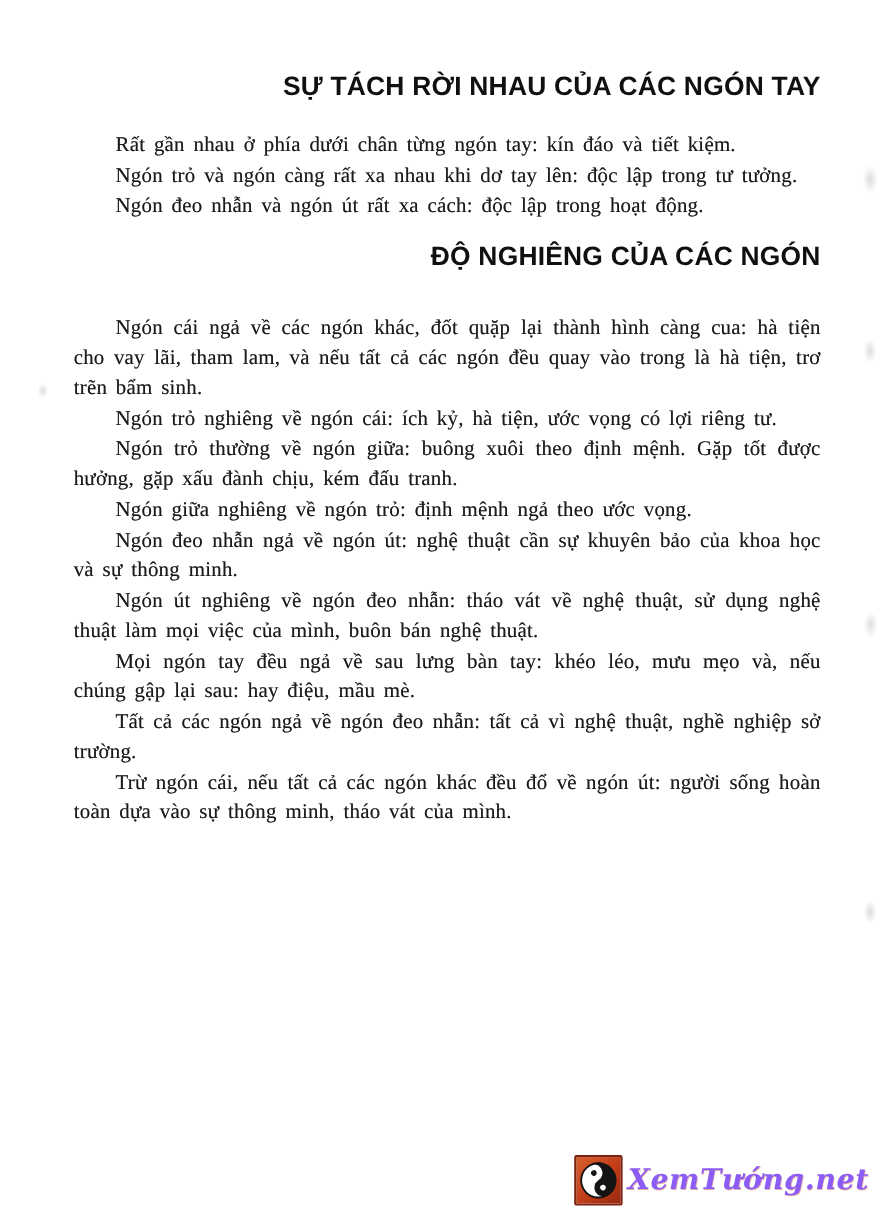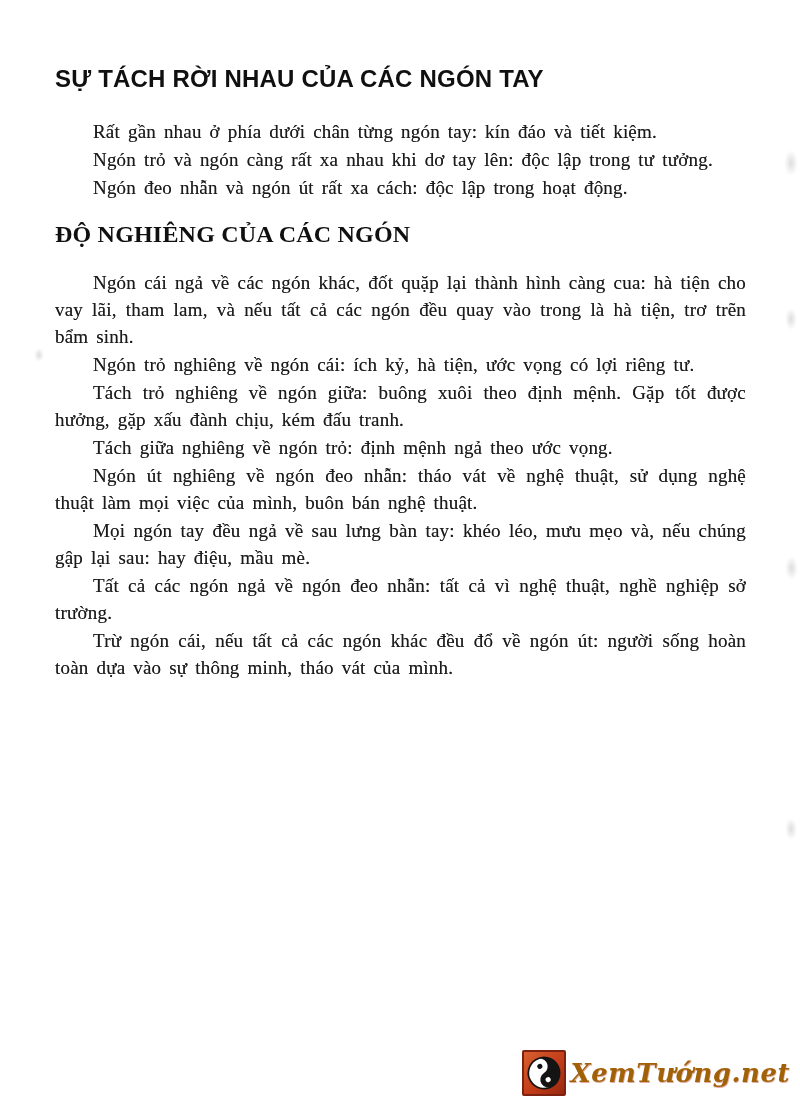--- a/index.html
+++ b/index.html
@@ -22,35 +22,35 @@
     width: 691px;
   }
   .section-heading {
     font-family: "Liberation Sans", sans-serif;
     font-weight: 700;
     font-size: 24px;
     line-height: 30px;
     letter-spacing: 0.2px;
     color: #101010;
     margin: 0 0 24px 0;
+    text-align: right;
   }
   .section-heading.second {
     margin-top: 18px;
-    margin-bottom: 20px;
-    font-family: Liberation Serif, serif;
+    margin-bottom: 36px;
   }
   .body-par {
     font-family: "Liberation Serif", serif;
     font-size: 19px;
     line-height: 27px;
     letter-spacing: 0.2px;
     word-spacing: 3px;
     text-align: justify;
     text-indent: 38px;
-    margin: 0 0 1px 0;
+    margin: 0 0 1px 12px;
     color: #1b1b1b;
     text-shadow: 0 0 0.4px rgba(0,0,0,0.55);
   }
   
   .watermark {
     position: absolute;
     right: 10px;
     bottom: 6px;
     display: flex;
     align-items: center;
@@ -70,21 +70,21 @@
   .yinyang {
     width: 34px;
     height: 34px;
     transform: rotate(-32deg);
   }
   .site-name {
     font-family: "DejaVu Serif", serif;
     font-style: italic;
     font-weight: 700;
     font-size: 26px;
-    color: #a16207;
+    color: #8b5cf6;
     letter-spacing: 0.5px;
     text-shadow: 0.6px 0.6px 0 rgba(168,19,9,0.35);
     white-space: nowrap;
   }
   
   .smudge {
     position: absolute;
     background: radial-gradient(ellipse at center, rgba(160,160,160,0.35), rgba(160,160,160,0) 70%);
     border-radius: 50%;
     pointer-events: none;
@@ -105,22 +105,23 @@
     <h1 class="section-heading">SỰ TÁCH RỜI NHAU CỦA CÁC NGÓN TAY</h1>
 
     <p class="body-par">Rất gần nhau ở phía dưới chân từng ngón tay: kín đáo và tiết kiệm.</p>
     <p class="body-par">Ngón trỏ và ngón càng rất xa nhau khi dơ tay lên: độc lập trong tư tưởng.</p>
     <p class="body-par">Ngón đeo nhẫn và ngón út rất xa cách: độc lập trong hoạt động.</p>
 
     <h1 class="section-heading second">ĐỘ NGHIÊNG CỦA CÁC NGÓN</h1>
 
     <p class="body-par">Ngón cái ngả về các ngón khác, đốt quặp lại thành hình càng cua: hà tiện cho vay lãi, tham lam, và nếu tất cả các ngón đều quay vào trong là hà tiện, trơ trẽn bẩm sinh.</p>
     <p class="body-par">Ngón trỏ nghiêng về ngón cái: ích kỷ, hà tiện, ước vọng có lợi riêng tư.</p>
-    <p class="body-par">Tách trỏ nghiêng về ngón giữa: buông xuôi theo định mệnh. Gặp tốt được hưởng, gặp xấu đành chịu, kém đấu tranh.</p>
-    <p class="body-par">Tách giữa nghiêng về ngón trỏ: định mệnh ngả theo ước vọng.</p>
+    <p class="body-par">Ngón trỏ thường về ngón giữa: buông xuôi theo định mệnh. Gặp tốt được hưởng, gặp xấu đành chịu, kém đấu tranh.</p>
+    <p class="body-par">Ngón giữa nghiêng về ngón trỏ: định mệnh ngả theo ước vọng.</p>
+    <p class="body-par">Ngón đeo nhẫn ngả về ngón út: nghệ thuật cần sự khuyên bảo của khoa học và sự thông minh.</p>
     <p class="body-par">Ngón út nghiêng về ngón đeo nhẫn: tháo vát về nghệ thuật, sử dụng nghệ thuật làm mọi việc của mình, buôn bán nghệ thuật.</p>
     <p class="body-par">Mọi ngón tay đều ngả về sau lưng bàn tay: khéo léo, mưu mẹo và, nếu chúng gập lại sau: hay điệu, mầu mè.</p>
     <p class="body-par">Tất cả các ngón ngả về ngón đeo nhẫn: tất cả vì nghệ thuật, nghề nghiệp sở trường.</p>
     <p class="body-par">Trừ ngón cái, nếu tất cả các ngón khác đều đổ về ngón út: người sống hoàn toàn dựa vào sự thông minh, tháo vát của mình.</p>
 
   </div>
 
   <div class="smudge sm-r1"></div>
   <div class="smudge sm-r2"></div>
   <div class="smudge sm-r3"></div>

